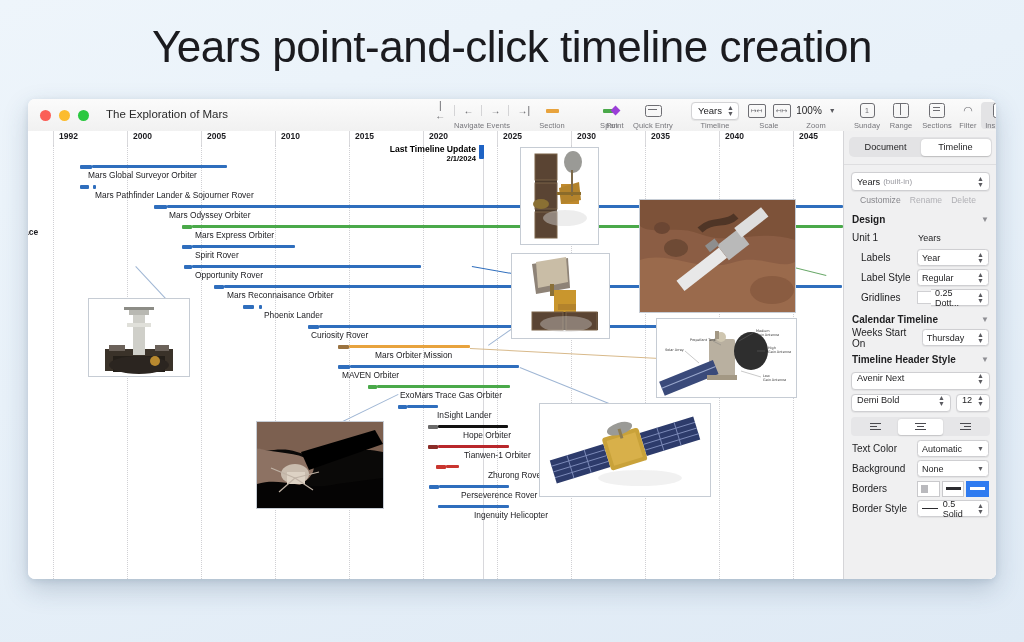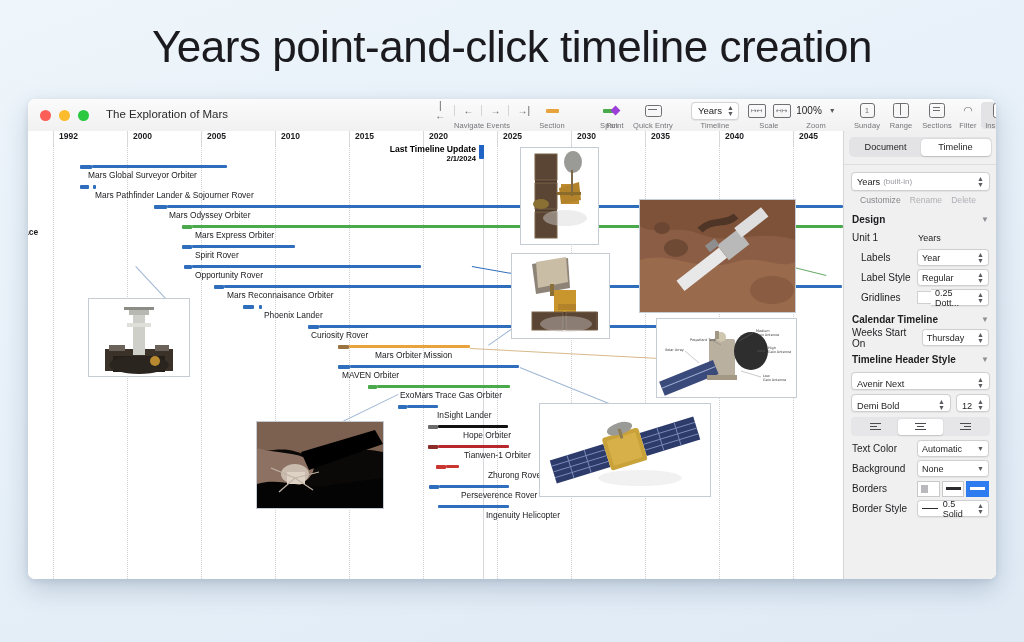--- a/index.html
+++ b/index.html
@@ -126,21 +126,21 @@
     height:15px;background:#fff;border:1px solid #cfcfd2;border-radius:3.5px;
     display:flex;align-items:center;padding:0 4px;font-size:9px;
     box-shadow:0 .5px 1px rgba(0,0,0,.06);
   }
   .ctl .pop2 .sp{margin-left:auto;font-size:7px;color:#5a5a5f;}
   .ctl .plain{font-size:9px;color:#1d1d1f;padding-left:1px;}
   .gl-sw{width:13px;height:11px;background:#fff;border:1px solid #d0d0d3;border-right:none;}
   .fontrow{margin:7px 7px 0;}
   .fontbox{
     height:16px;background:#fff;border:1px solid #cfcfd2;border-radius:4px;
-    display:flex;align-items:flex-end;padding:0 5px;font-size:9.2px;box-shadow:0 .5px 1px rgba(0,0,0,.06);
+    display:flex;align-items:flex-start;padding:0 5px;font-size:9.2px;box-shadow:0 .5px 1px rgba(0,0,0,.06);
   }
   .fontbox .sp{margin-left:auto;font-size:7px;color:#5a5a5f;}
   .fontline2{display:flex;gap:5px;margin-top:4px;}
   .fontline2 .b1{flex:1;}
   .fontline2 .b2{width:34px;}
   .aligngrp{margin:5px 7px 0;height:16px;background:#e6e6e8;border-radius:4px;padding:1.5px;display:flex;}
   .al{flex:1;display:flex;align-items:center;justify-content:center;border-radius:3px;}
   .al.on{background:#fff;box-shadow:0 .5px 1.5px rgba(0,0,0,.16);}
   .al i{display:block;width:11px;}
   .al i em{display:block;height:1.3px;background:#4a4a4f;margin:1.4px 0;}
@@ -415,21 +415,21 @@
     </div>
 
     <div class="ev" style="left:401px;top:340px;">
       <div class="cap" style="width:10px;background:#2f6ebd"></div>
       <div class="bar" style="left:10px;width:70px;background:#2f6ebd"></div>
       <div class="name" style="left:32px">Perseverence Rover</div>
     </div>
 
     <div class="ev" style="left:410px;top:360px;">
       <div class="bar" style="left:0px;width:71px;background:#2f6ebd"></div>
-      <div class="name" style="left:48px">Ingenuity Helicopter</div>
+      <div class="name" style="left:36px">Ingenuity Helicopter</div>
     </div>
 
     <div class="leader" style="left:108px;top:121px;width:55px;transform:rotate(47deg);"></div>
     <div class="leader" style="left:460px;top:200px;width:52px;transform:rotate(-35deg);"></div>
     <div class="leader" style="left:444px;top:121px;width:70px;transform:rotate(10deg);border-color:#2f6ebd;"></div>
     <div class="leader" style="left:614px;top:84px;width:190px;transform:rotate(14deg);border-color:#6aa96a;"></div>
     <div class="leader" style="left:442px;top:203px;width:320px;transform:rotate(3deg);border-color:#d8b98a;"></div>
     <div class="leader" style="left:492px;top:222px;width:205px;transform:rotate(22deg);"></div>
     <div class="leader" style="left:255px;top:305px;width:128px;transform:rotate(-26deg);"></div>
 

